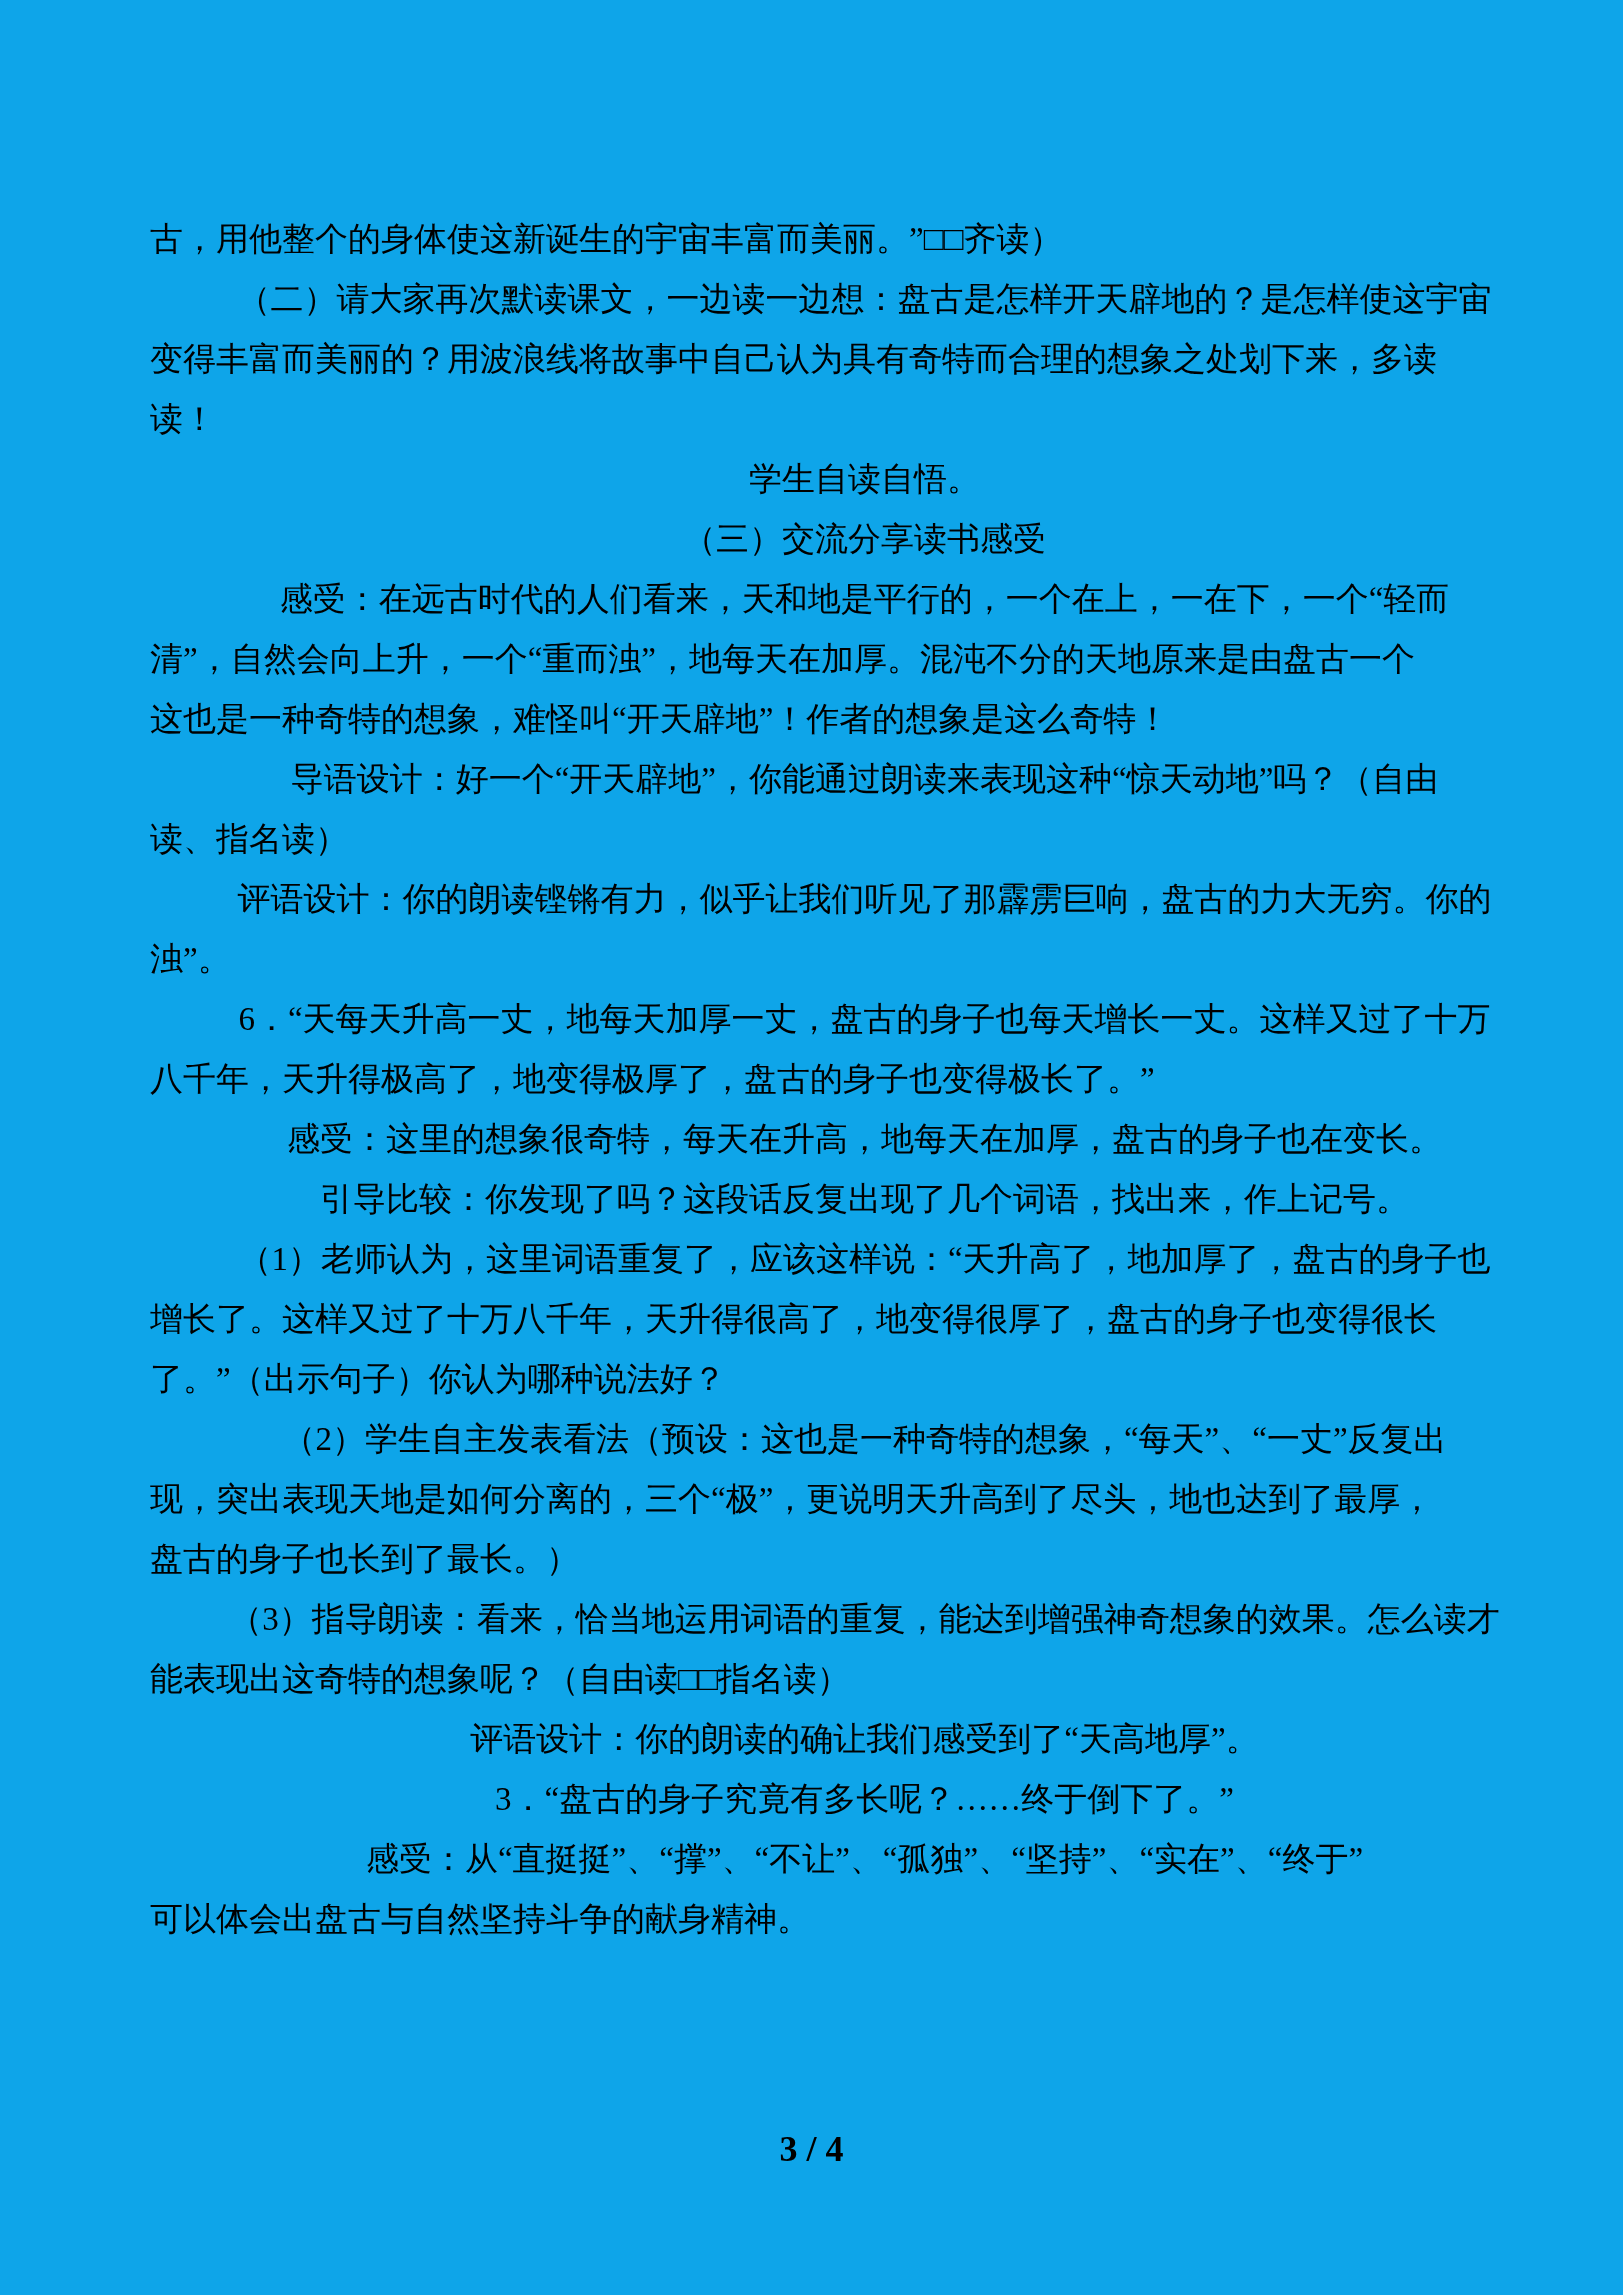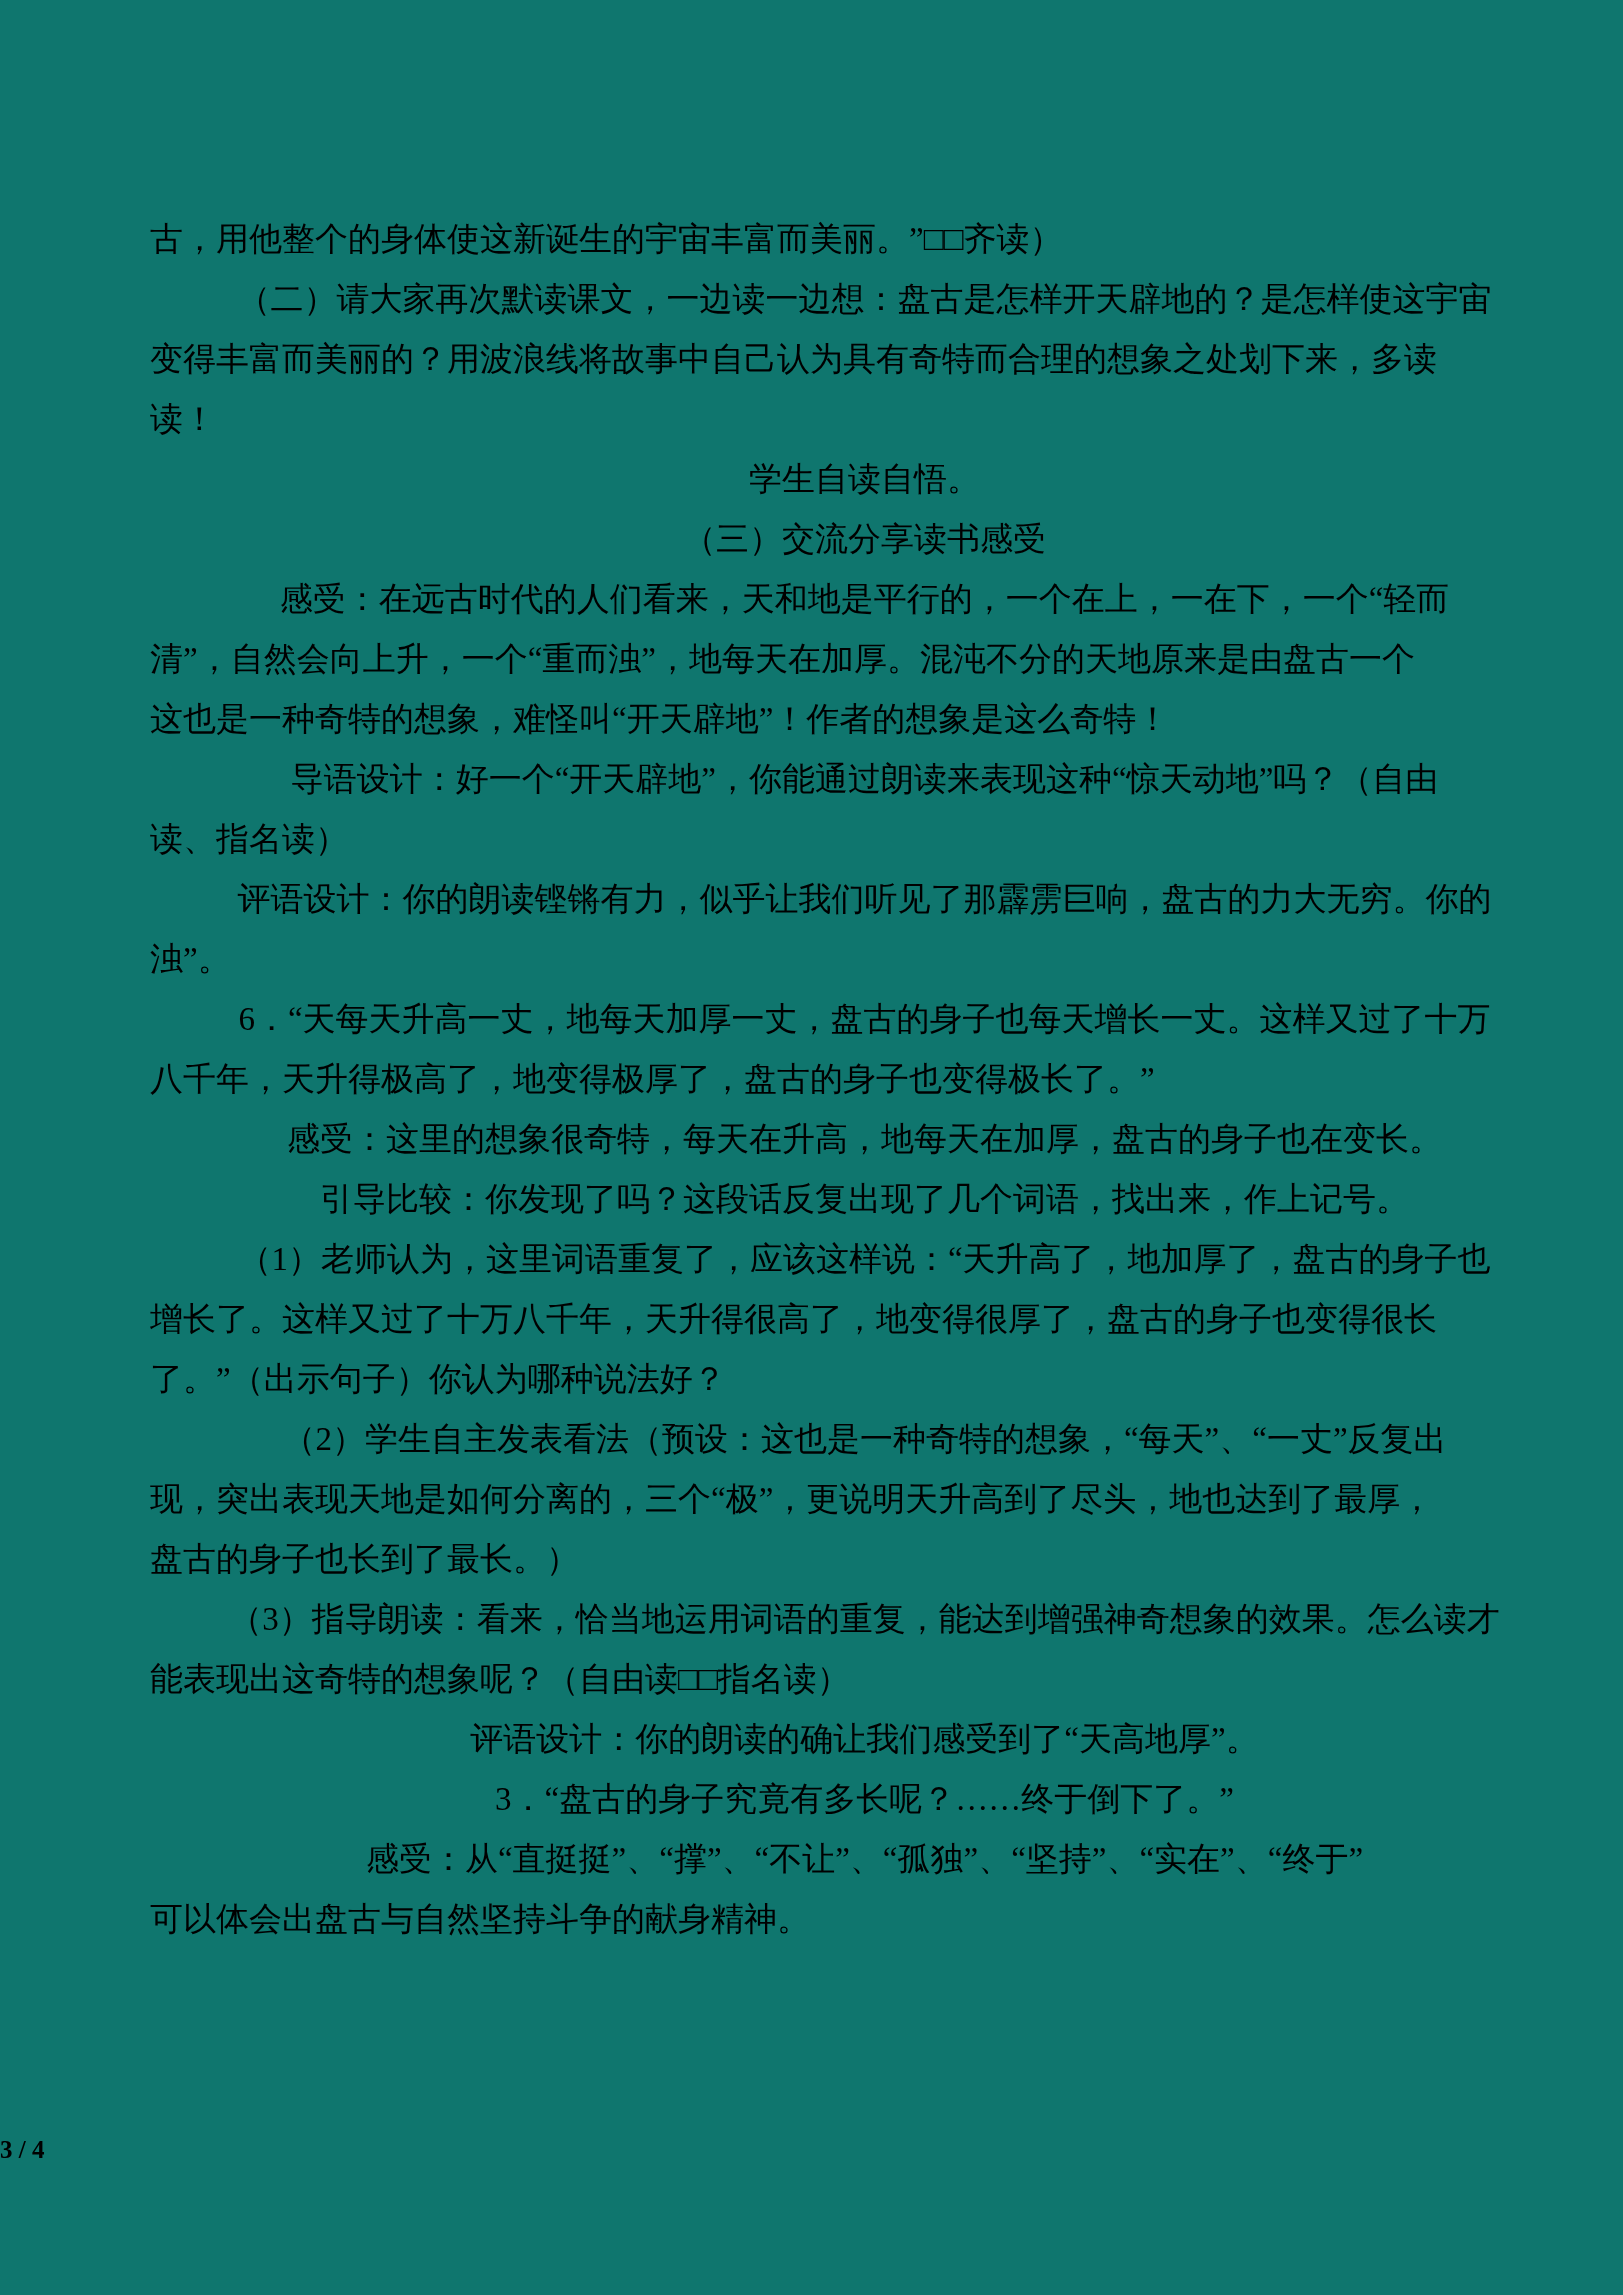--- a/index.html
+++ b/index.html
@@ -4,21 +4,21 @@
 <style>
   html, body {
     margin: 0;
     padding: 0;
     background: #ffffff;
   }
   .page {
     position: relative;
     width: 1623px;
     height: 2295px;
-    background: #0f766e;
+    background: #0ea5e9;
     color: #000000;
     font-family: "Liberation Serif", "DejaVu Serif", serif;
     overflow: hidden;
   }
   .text-body {
     position: absolute;
     left: 150px;
     top: 209px;
     width: 1364px;
     font-size: 33px;
@@ -31,21 +31,22 @@
   }
   .line.indent {
     padding-left: 65px;
     text-align: center;
   }
   .footer-page-number {
     position: absolute;
     top: 2133px;
     left: 0;
     width: 100%;
-    font-size: 25px;
+    text-align: center;
+    font-size: 36px;
     font-weight: bold;
     line-height: 33px;
     color: #000000;
   }
 </style>
 </head>
 <body>
 
 <div class="page">
   <div class="text-body" id="text-body">

